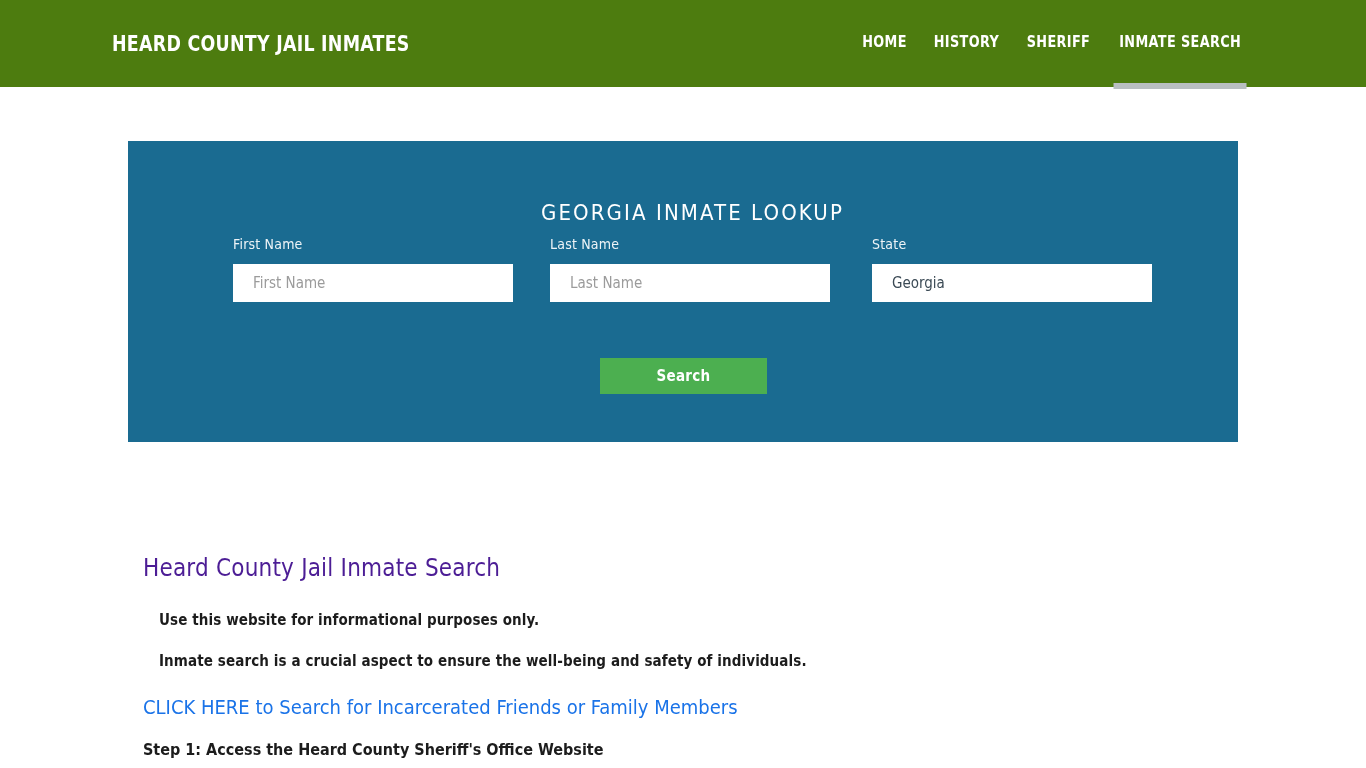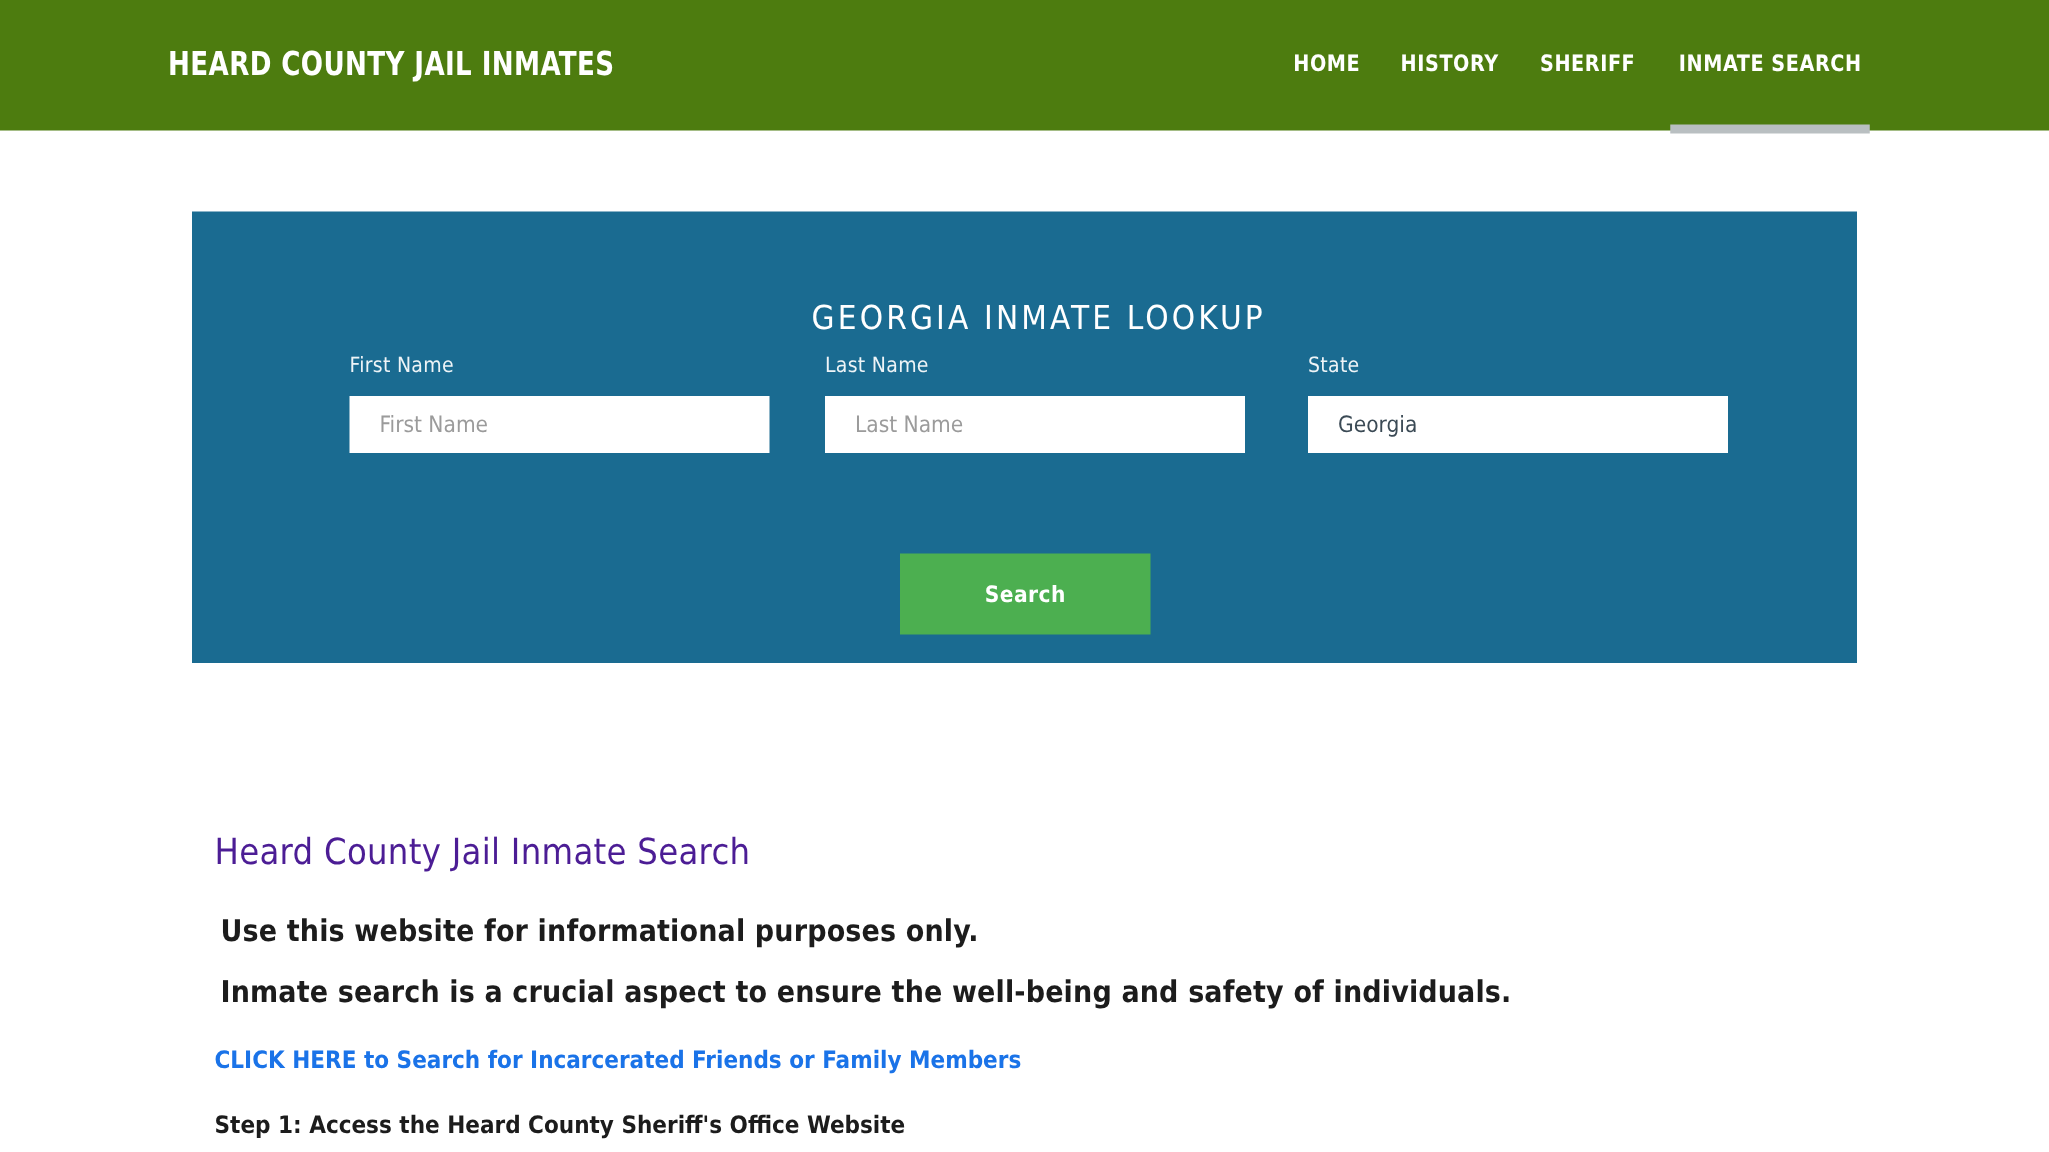--- a/index.html
+++ b/index.html
@@ -126,23 +126,23 @@
     opacity: 1;
   }
   select.field-input {
     appearance: none;
     -webkit-appearance: none;
     border-radius: 0;
   }
   .search-button {
     position: absolute;
     left: 472px;
-    top: 228px;
+    top: 217px;
     width: 167px;
-    height: 54px;
+    height: 36px;
     background: #4caf50;
     border: none;
     color: #ffffff;
     font-family: "Liberation Sans Narrow", "DejaVu Sans Condensed", "Liberation Sans", sans-serif;
     font-size: 15px;
     font-weight: bold;
     letter-spacing: 0.3px;
     cursor: pointer;
     text-align: center;
   }
@@ -178,34 +178,34 @@
   .page-title {
     margin: 48px 0 0 0;
     font-family: "Liberation Sans Narrow", "DejaVu Sans Condensed", "Liberation Sans", sans-serif;
     font-size: 24px;
     font-weight: normal;
     color: #4c1d95;
     letter-spacing: 0.2px;
     line-height: 44px;
   }
   .body-text {
-    margin: 19px 0 0 4px;
-    font-family: "Liberation Sans Narrow", "DejaVu Sans Condensed", "Liberation Sans", sans-serif;
-    font-size: 20px;
+    margin: 19px 0 0 16px;
+    font-family: "Liberation Sans Narrow", "DejaVu Sans Condensed", "Liberation Sans", sans-serif;
+    font-size: 15px;
     font-weight: bold;
     color: #1c1c1c;
     line-height: 22px;
     letter-spacing: 0.1px;
   }
   .body-link {
     display: block;
     margin: 24px 0 0 0;
     font-family: "Liberation Sans Narrow", "DejaVu Sans Condensed", "Liberation Sans", sans-serif;
-    font-size: 16px;
-    font-weight: bold;
+    font-size: 20px;
+    font-weight: normal;
     color: #1a73e8;
     text-decoration: none;
     line-height: 22px;
     cursor: pointer;
   }
   .step-text {
     margin: 21px 0 0 0;
     font-family: "Liberation Sans Narrow", "DejaVu Sans Condensed", "Liberation Sans", sans-serif;
     font-size: 16px;
     font-weight: bold;

